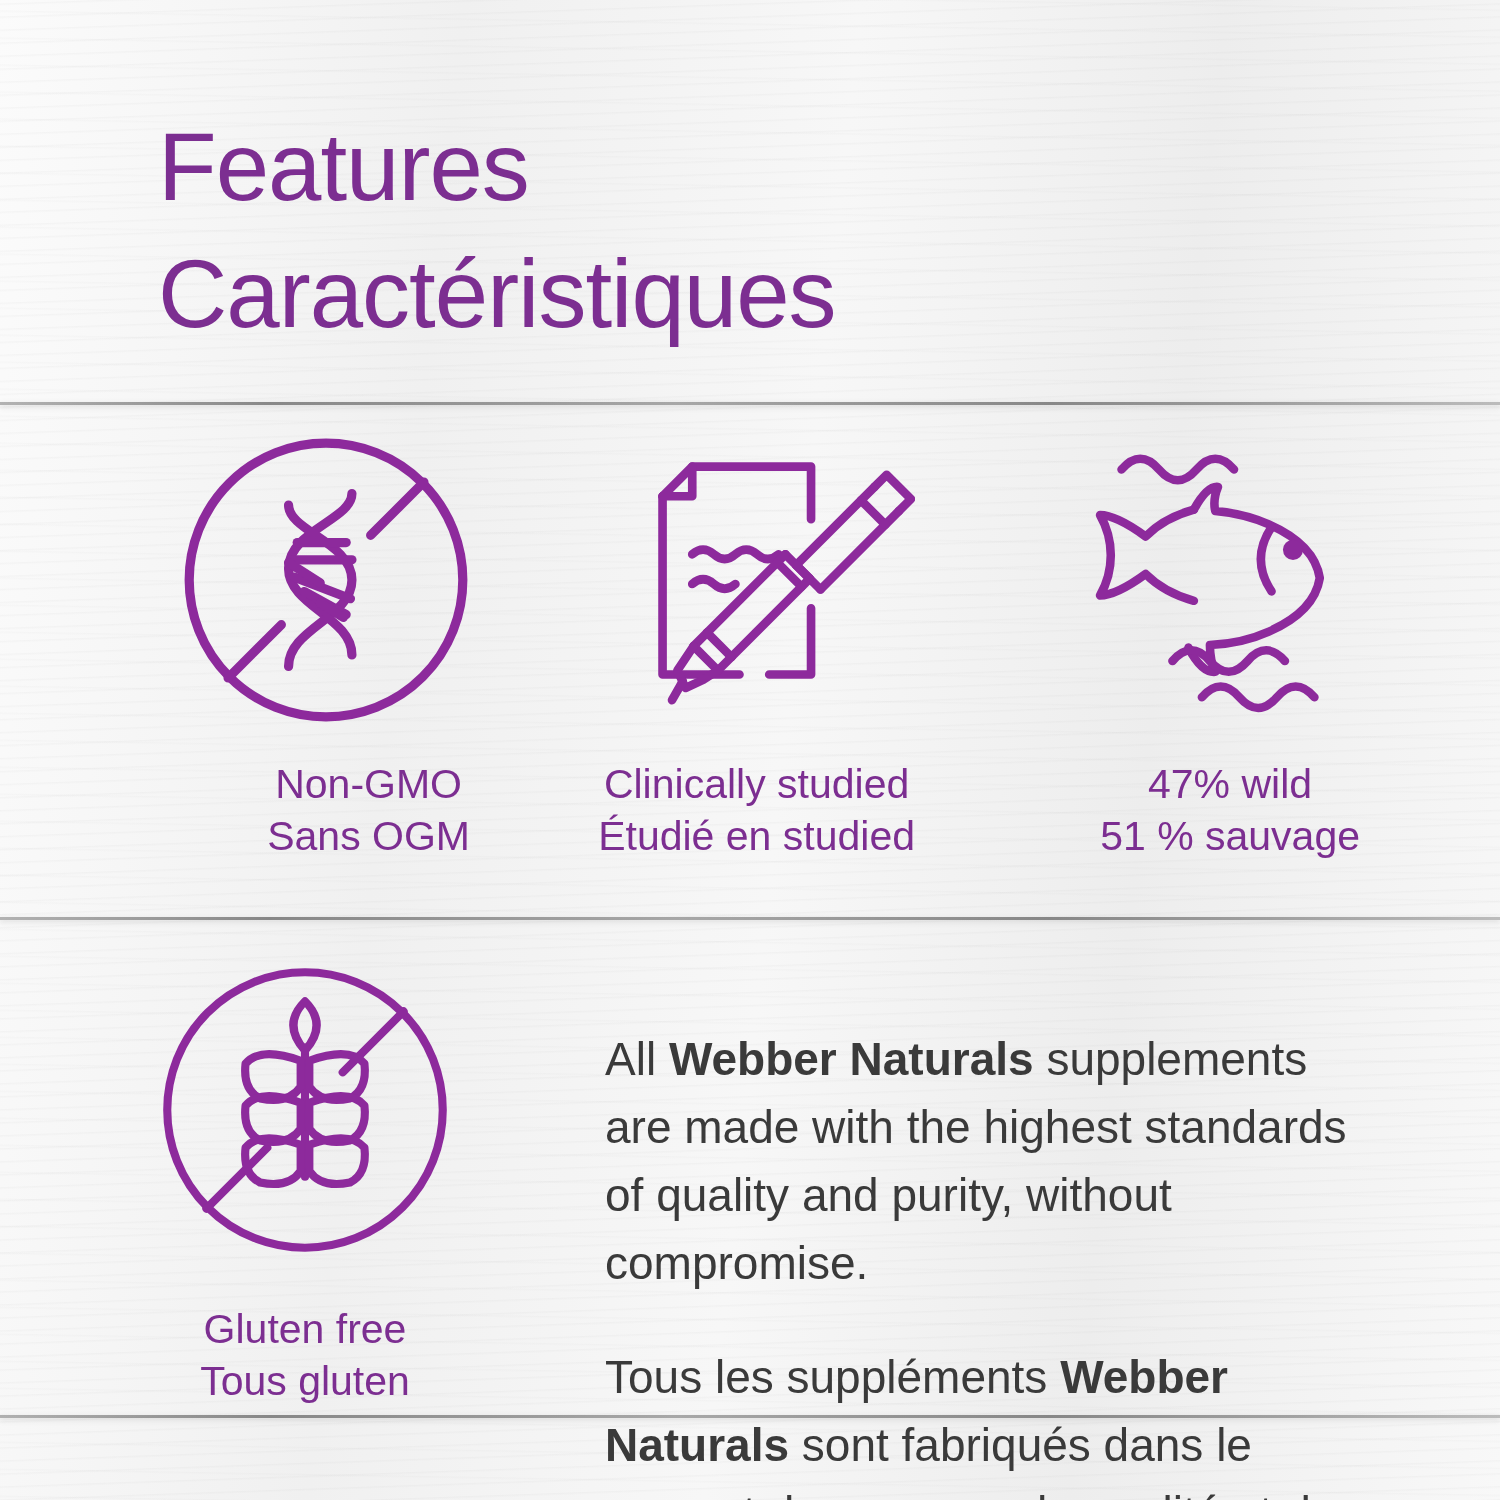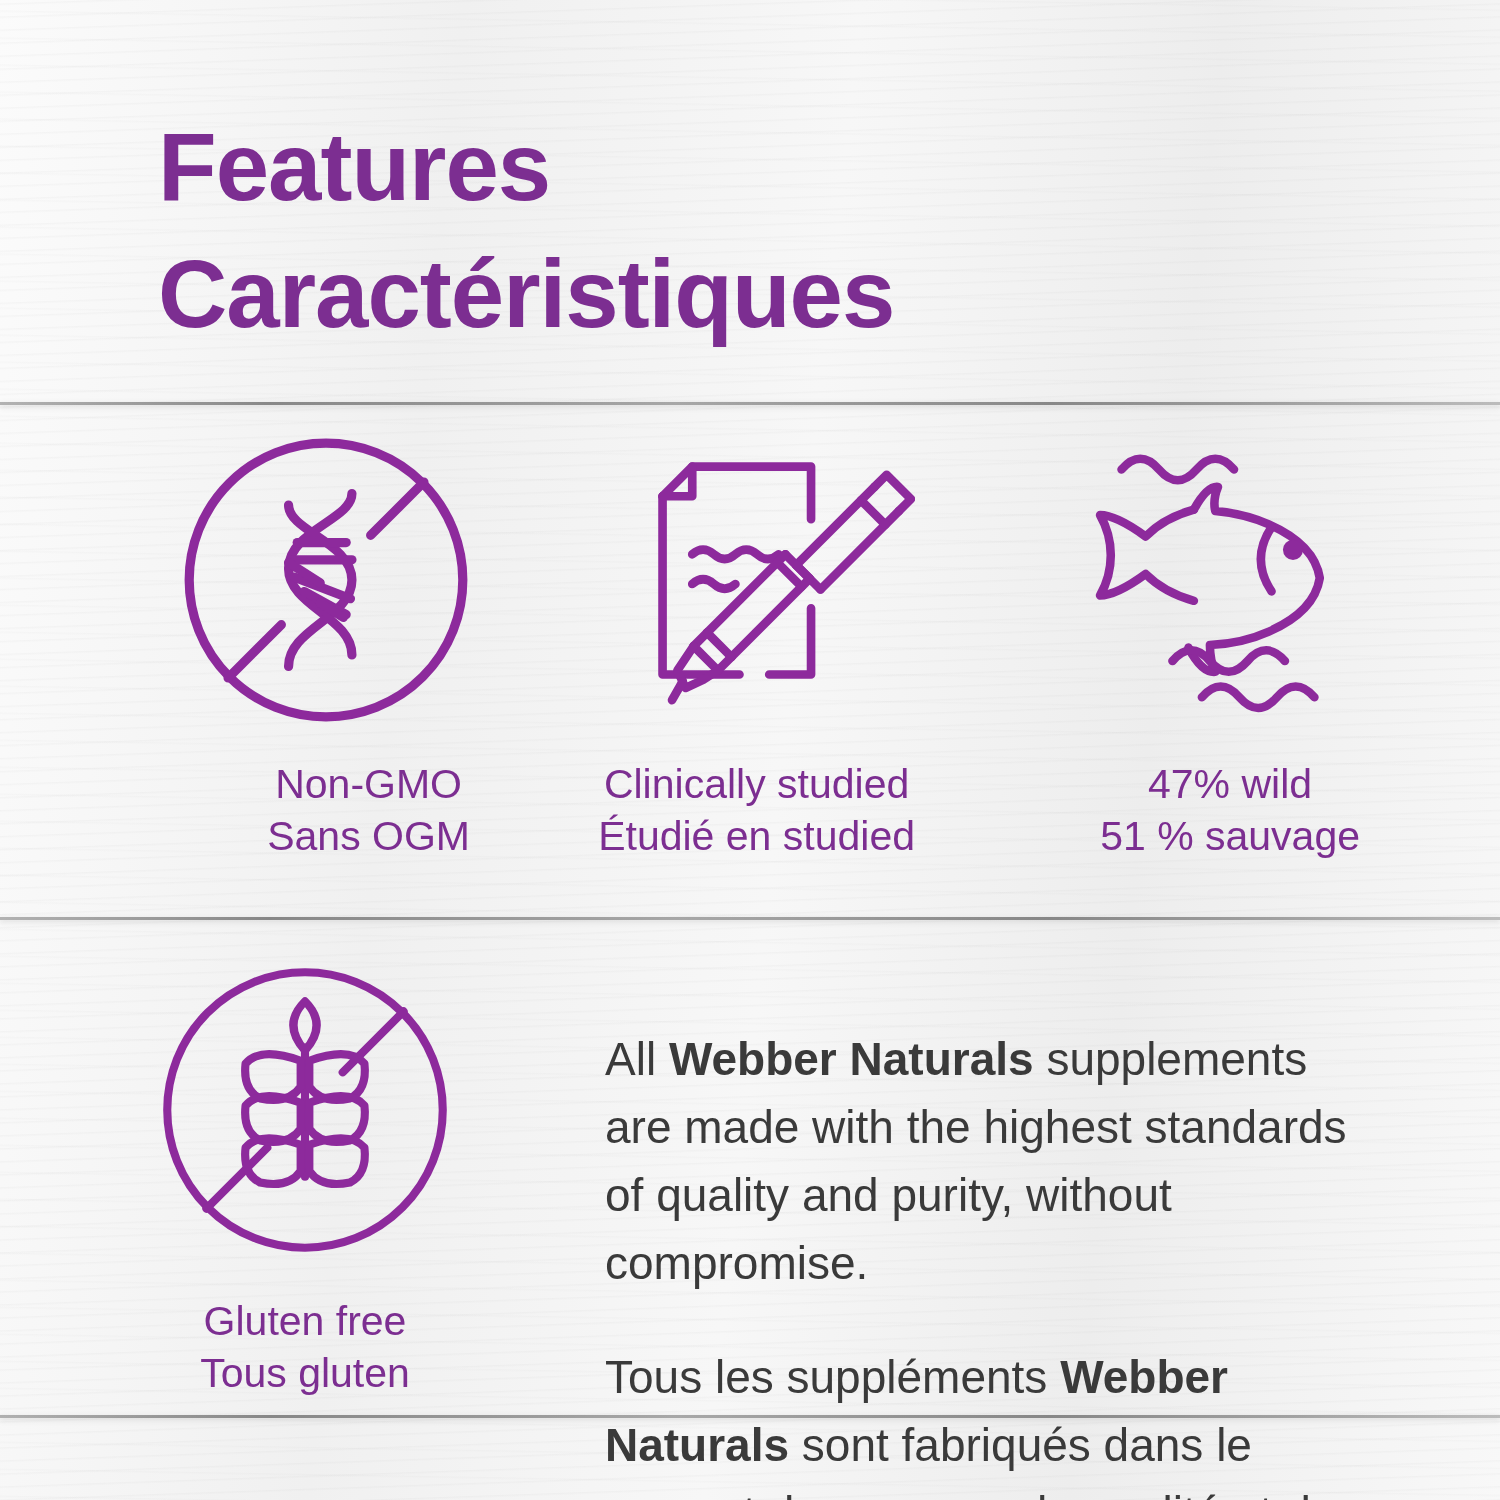--- a/index.html
+++ b/index.html
@@ -54,21 +54,21 @@
     box-shadow: 0 2px 5px rgba(180,180,180,0.45);
   }
 
   
   .heading {
     position: absolute;
     left: 158px;
     top: 104px;
     width: 1180px;
     color: #7c2e91;
-    font-weight: bold;
+    font-weight: normal;
     font-size: 96px;
     line-height: 1.32;
     letter-spacing: -1px;
   }
   .heading-line { display: block; white-space: nowrap; }
 
   
   .features-row {
     position: absolute;
     left: 0;
@@ -120,21 +120,21 @@
     align-items: center;
     flex: none;
   }
   .bottom-left .icon-wrap {
     height: 310px;
     display: flex;
     align-items: center;
     justify-content: center;
   }
   .bottom-left .caption {
-    margin-top: 30px;
+    margin-top: 38px;
   }
   .bottom-right {
     margin-left: 135px;
     margin-top: 70px;
     width: 800px;
     color: #3a3a3a;
     font-size: 46px;
     line-height: 1.48;
   }
   .bottom-right p { margin: 0 0 46px 0; }

